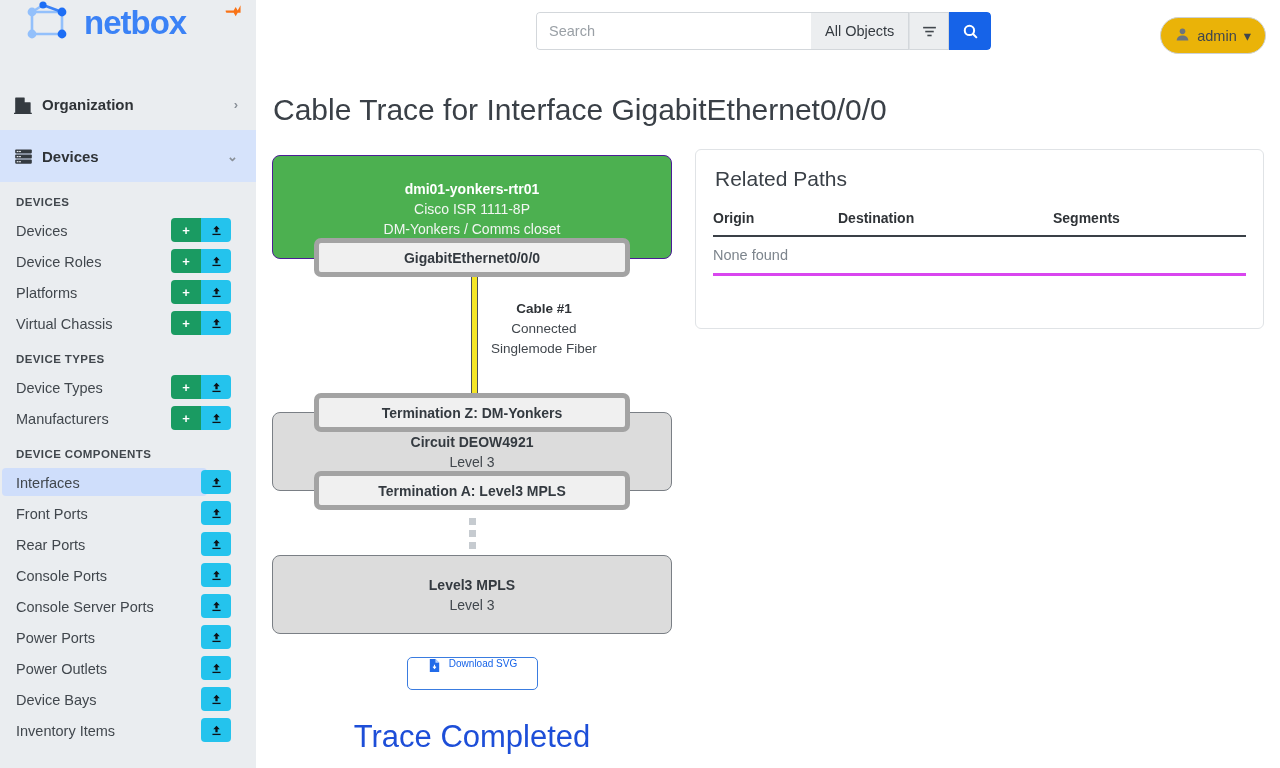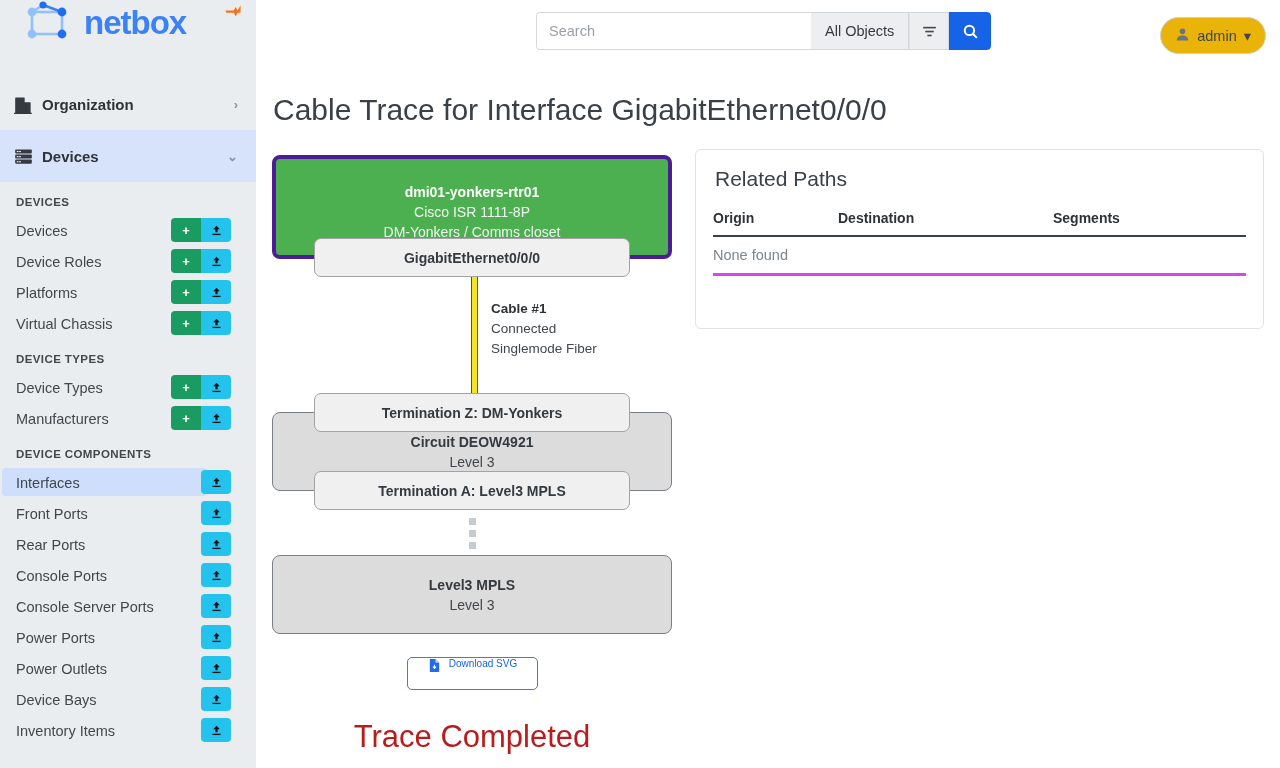--- a/index.html
+++ b/index.html
@@ -124,43 +124,43 @@
     font-size: 30px; color: #3a4047; font-weight: 400;
   }
 
   
   #trace { position: absolute; left: 16px; top: 85px; width: 400px; }
   .node {
     position: relative;
     border-radius: 8px; text-align: center;
   }
   .node-device {
-    height: 104px; background: #4cb050; border: 4px solid #4c1d95;
+    height: 104px; background: #4cb050; border: 1px solid #4c1d95;
     padding-top: 23px;
   }
   .node-device .l1 { font-size: 14px; font-weight: 700; color: #fff; line-height: 20px; }
   .node-device .l2, .node-device .l3 { font-size: 14px; color: #f2f6f2; line-height: 20px; }
 
   .term-box {
     position: relative; margin: 0 auto;
     width: 316px; height: 39px;
-    background: #f0f0f0; border: 1px solid #a3a3a3; border-radius: 7px;
+    background: #f0f0f0; border: 5px solid #a3a3a3; border-radius: 7px;
     display: flex; align-items: center; justify-content: center;
     font-size: 14px; font-weight: 700; color: #343a40;
     z-index: 3;
   }
 
   .cable-zone { position: relative; height: 116px; }
   .cable-line {
     position: absolute; left: 199px; top: 0;
     width: 7px; height: 116px;
     background: #f5e625;
     border-left: 1px solid #4a4f54; border-right: 1px solid #4a4f54;
   }
-  .cable-labels { position: absolute; left: 219px; top: 22px; text-align: left; }
+  .cable-labels { position: absolute; left: 219px; top: 22px; text-align: center; }
   .cable-labels .cl-b { font-size: 13.5px; font-weight: 700; color: #2f3337; line-height: 20px; }
   .cable-labels .cl { font-size: 13.5px; color: #41474d; line-height: 20px; }
 
   .circuit-box {
     position: relative;
     height: 79px; background: #dcdcdc; border: 1px solid #7a7f85; border-radius: 8px;
     margin-top: -20px; z-index: 1;
     display: flex; flex-direction: column; align-items: center; justify-content: center;
   }
   .circuit-box .cb1 { font-size: 14px; font-weight: 700; color: #343a40; line-height: 20px; }
@@ -179,21 +179,21 @@
   .provider-box .pb2 { font-size: 14px; color: #41474d; line-height: 20px; }
 
   .dl-btn {
     margin: 23px auto 0; width: 131px; height: 33px;
     border: 1px solid #3a7ce0; border-radius: 5px;
     display: flex; align-items: flex-start; justify-content: center; gap: 7px;
     color: #1663e8; font-size: 10px; background: #fff; cursor: pointer;
   }
   .trace-done {
     margin-top: 29px; text-align: center;
-    font-size: 31px; color: #b91c1c; font-weight: 400;
+    font-size: 31px; color: #1d4ed8; font-weight: 400;
   }
 
   
   #related {
     position: absolute; left: 439px; top: 79px;
     width: 569px; height: 180px;
     background: #fff; border: 1px solid #e0e3e6; border-radius: 6px;
   }
   #related h2 {
     margin: 0; padding: 17px 19px 0;

